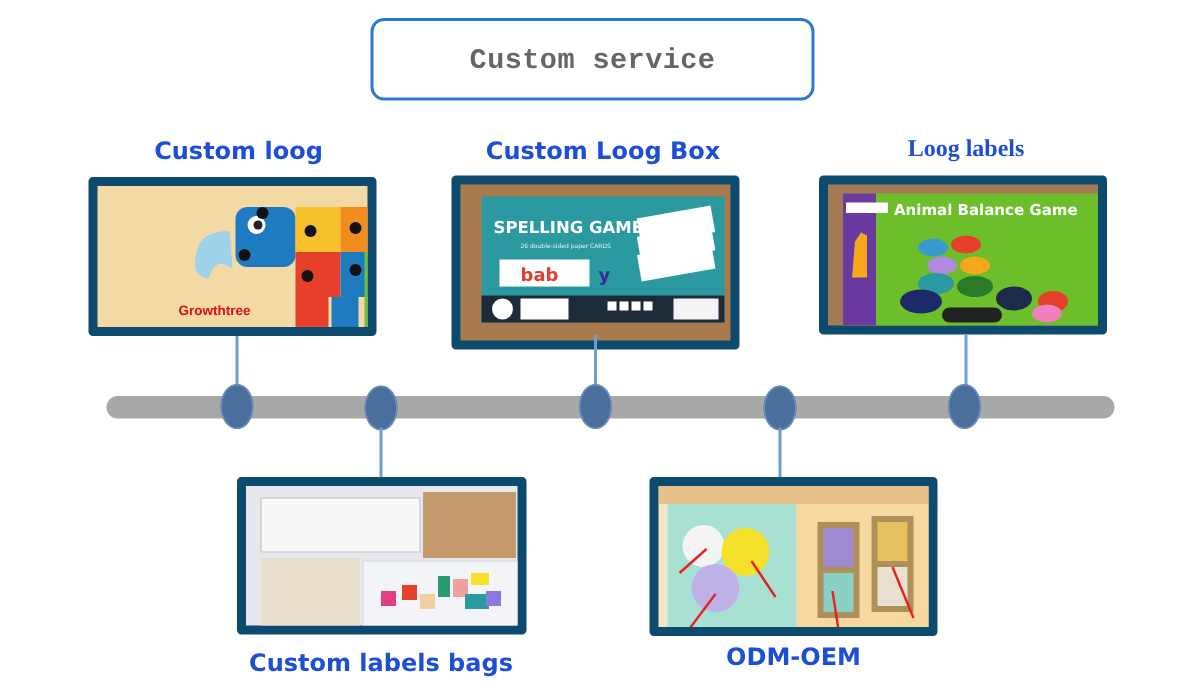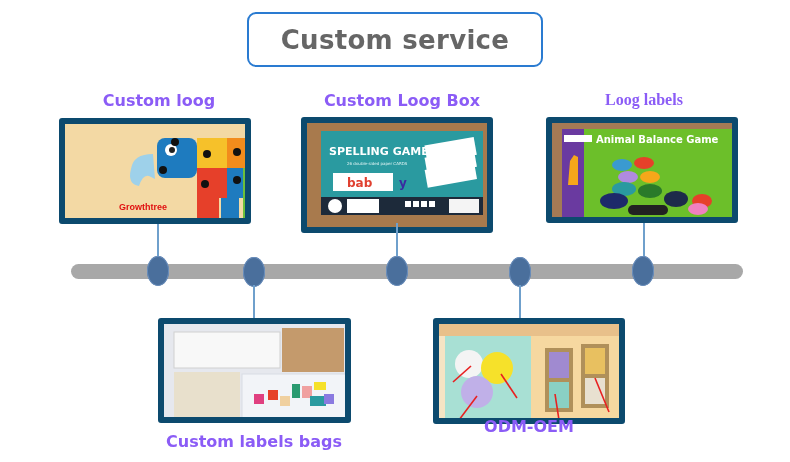--- a/index.html
+++ b/index.html
@@ -3,23 +3,23 @@
 <meta charset="utf-8">
 <style>
   html, body { margin: 0; padding: 0; background: #ffffff; }
   body { width: 790px; height: 462px; position: relative; overflow: hidden;
          font-family: "DejaVu Sans", "Liberation Sans", sans-serif; }
   .abs { position: absolute; }
 
   .title-box { left: 247px; top: 12px; width: 296px; height: 55px; box-sizing: border-box;
                border: 2.5px solid #2a7bd1; border-radius: 9px; background: #fff;
                display: flex; align-items: center; justify-content: center; }
-  .title-text { font-size: 26px; font-weight: bold; color: #666666; letter-spacing: 0.3px; }
+  .title-text { font-size: 19px; font-weight: bold; color: #666666; letter-spacing: 0.3px; font-family: Liberation Mono, monospace; }
 
-  .label { font-size: 16px; font-weight: bold; color: #8b5cf6; text-align: center; white-space: nowrap; }
+  .label { font-size: 16px; font-weight: bold; color: #1d4ed8; text-align: center; white-space: nowrap; }
 
   .frame { box-sizing: border-box; border: 6px solid #0c4a6e; border-radius: 3px; overflow: hidden; }
 
   .track { left: 71px; top: 264px; width: 672px; height: 15px; background: #a8a8a8; border-radius: 8px; }
   .node { width: 22px; height: 30px; border-radius: 50%; background: #4a6f9c;
           box-shadow: 0 0 0 1px #6b8fbd inset; }
   .conn { width: 2px; background: #6fa0cc; }
 
   
   .img-elephant { background: #f3d9a4; }
@@ -173,13 +173,13 @@
         <line x1="14" y1="58" x2="32" y2="42"></line>
         <line x1="78" y1="74" x2="62" y2="50"></line>
         <line x1="20" y1="96" x2="38" y2="72"></line>
         <line x1="120" y1="96" x2="116" y2="70"></line>
         <line x1="170" y1="88" x2="156" y2="54"></line>
       </g>
   </svg>
 </div>
 
 <div class="abs label" style="left:154px; top:432px; width:200px;">Custom labels bags</div>
-<div class="abs label" style="left:429px; top:417px; width:200px;">ODM-OEM</div>
+<div class="abs label" style="left:429px; top:428px; width:200px;">ODM-OEM</div>
 
 </body></html>

